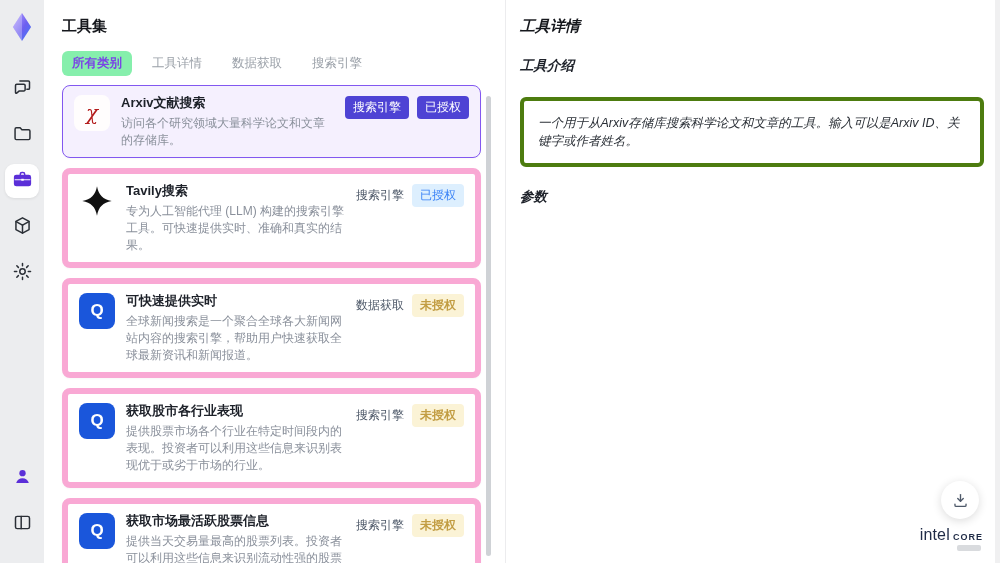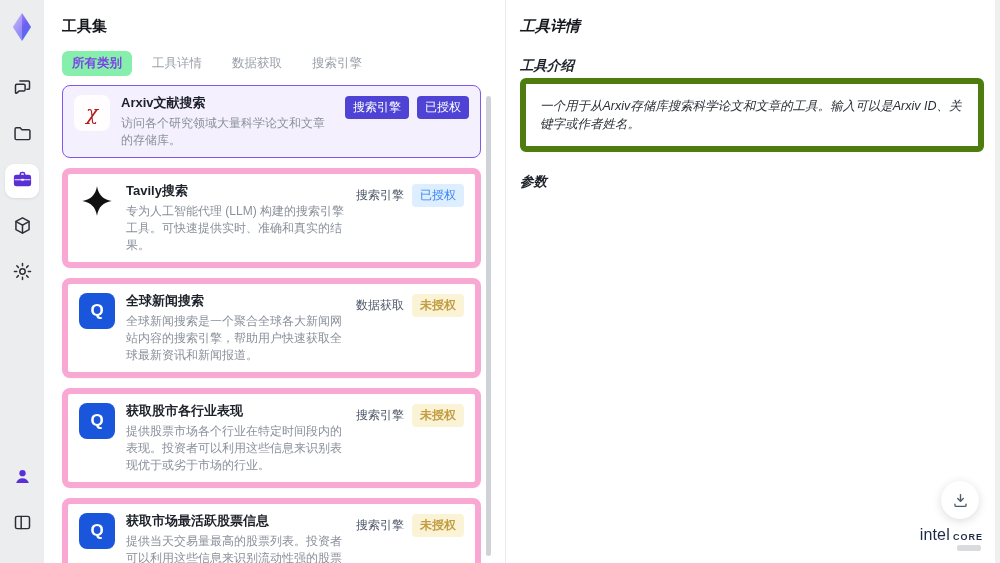--- a/index.html
+++ b/index.html
@@ -47,21 +47,21 @@
 
   .scroll-thumb { position:absolute; left:486px; top:96px; width:5px; height:460px;
                   background:#cfd2d6; border-radius:3px; z-index:6; }
   .edge-scroll { position:absolute; right:0; top:0; width:5px; height:100%; background:#f0f0f1; }
 
   
   .right-col { position:absolute; left:507px; top:0; width:493px; height:100%; background:#fff;
                padding:17px 16px 0 13px;font-style:italic; }
   .detail-title { font-size:15px; font-weight:bold; color:#16181d; }
   .section-heading { font-size:13.5px; font-weight:bold; color:#1d2129; margin-top:21px; }
-  .info-box { margin-top:3px; border:6px solid #4d7c0f; border-radius:6px; padding:13px 14px;
+  .info-box { margin-top:22px; border:4px solid #4d7c0f; border-radius:6px; padding:13px 14px;
               font-size:12.5px; line-height:18px; color:#2a2f36; background:#fff; }
   .param-head { display:flex; align-items:baseline; gap:7px; }
   .param-name { font-size:13px; font-weight:bold; color:#1d2129; }
   .param-type { font-size:11.5px; color:#8a909b; }
   .param-required { font-size:11.5px; color:#f15b50; }
   .param-desc { font-size:12.5px; color:#4e5969; margin-top:9px; }
 
   
   .fab { position:absolute; right:21px; bottom:44px; width:38px; height:38px; border-radius:50%;
          background:#fff; box-shadow:0 2px 10px rgba(0,0,0,.14); display:flex; align-items:center;
@@ -173,21 +173,21 @@
       <div class="tool-desc">专为人工智能代理 (LLM) 构建的搜索引擎工具。可快速提供实时、准确和真实的结果。</div>
     </div>
     <div class="tool-side">
       <span class="cat-label">搜索引擎</span>
       <span class="badge blue">已授权</span>
     </div>
         </div>
         <div class="tool-card">
     <div class="tool-icon qblue">Q</div>
     <div class="tool-main">
-      <div class="tool-name">全球新闻搜索</div>
+      <div class="tool-name">可快速提供实时</div>
       <div class="tool-desc">全球新闻搜索是一个聚合全球各大新闻网站内容的搜索引擎，帮助用户快速获取全球最新资讯和新闻报道。</div>
     </div>
     <div class="tool-side">
       <span class="cat-label">数据获取</span>
       <span class="badge yellow">未授权</span>
     </div>
         </div>
         <div class="tool-card">
     <div class="tool-icon qblue">Q</div>
     <div class="tool-main">

